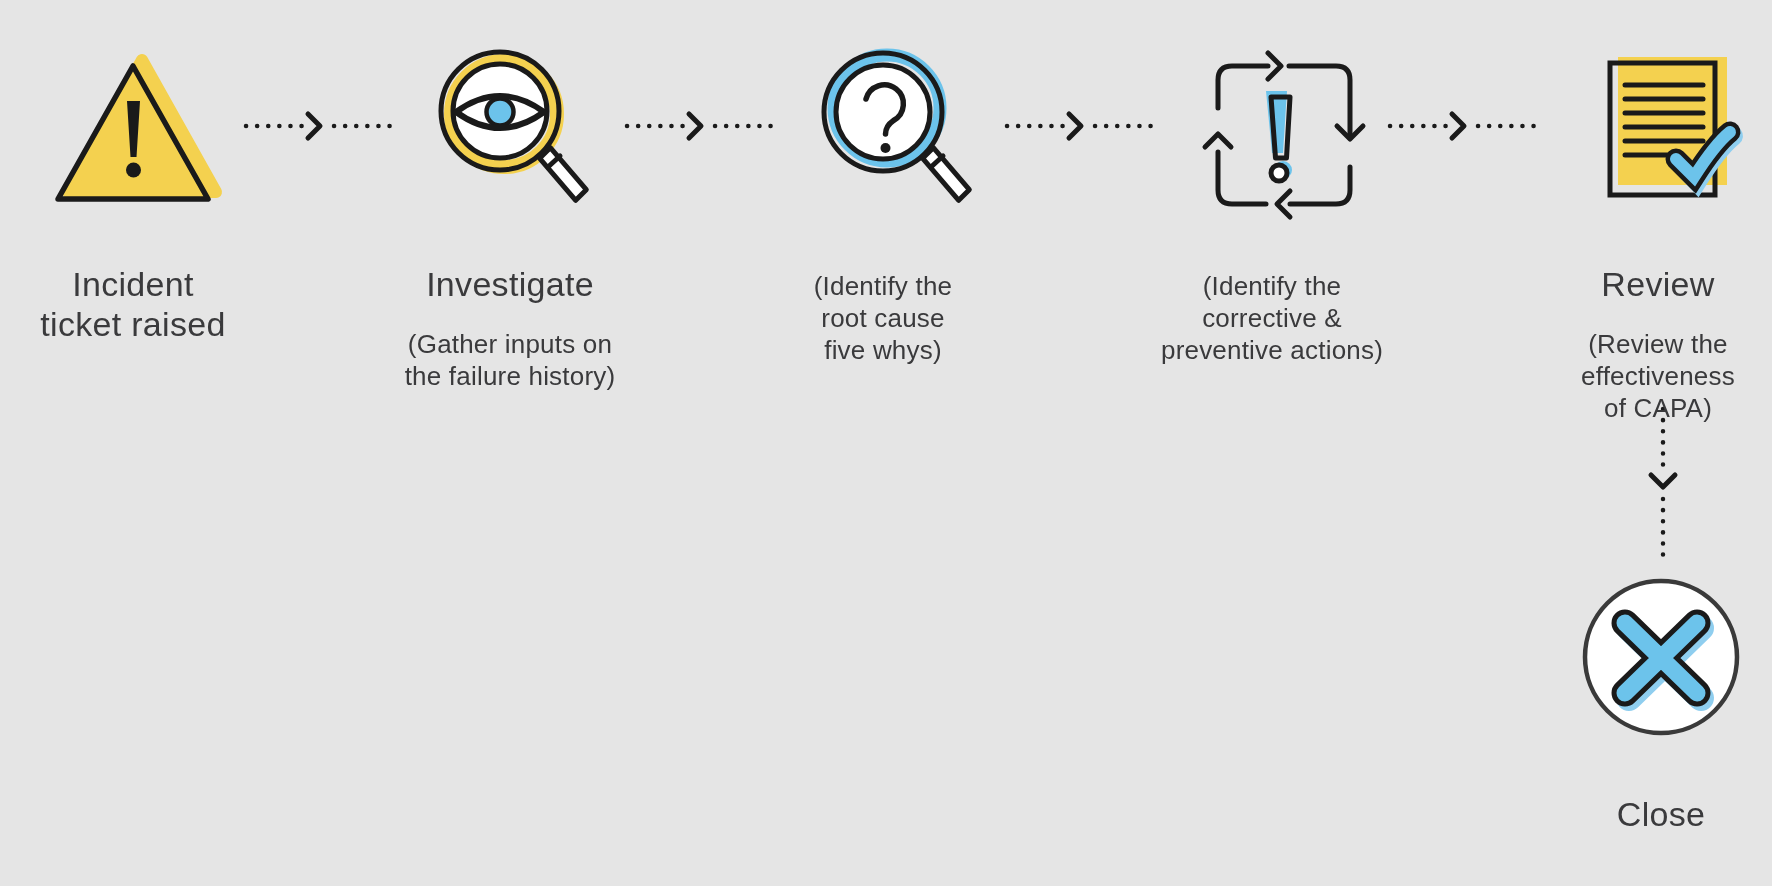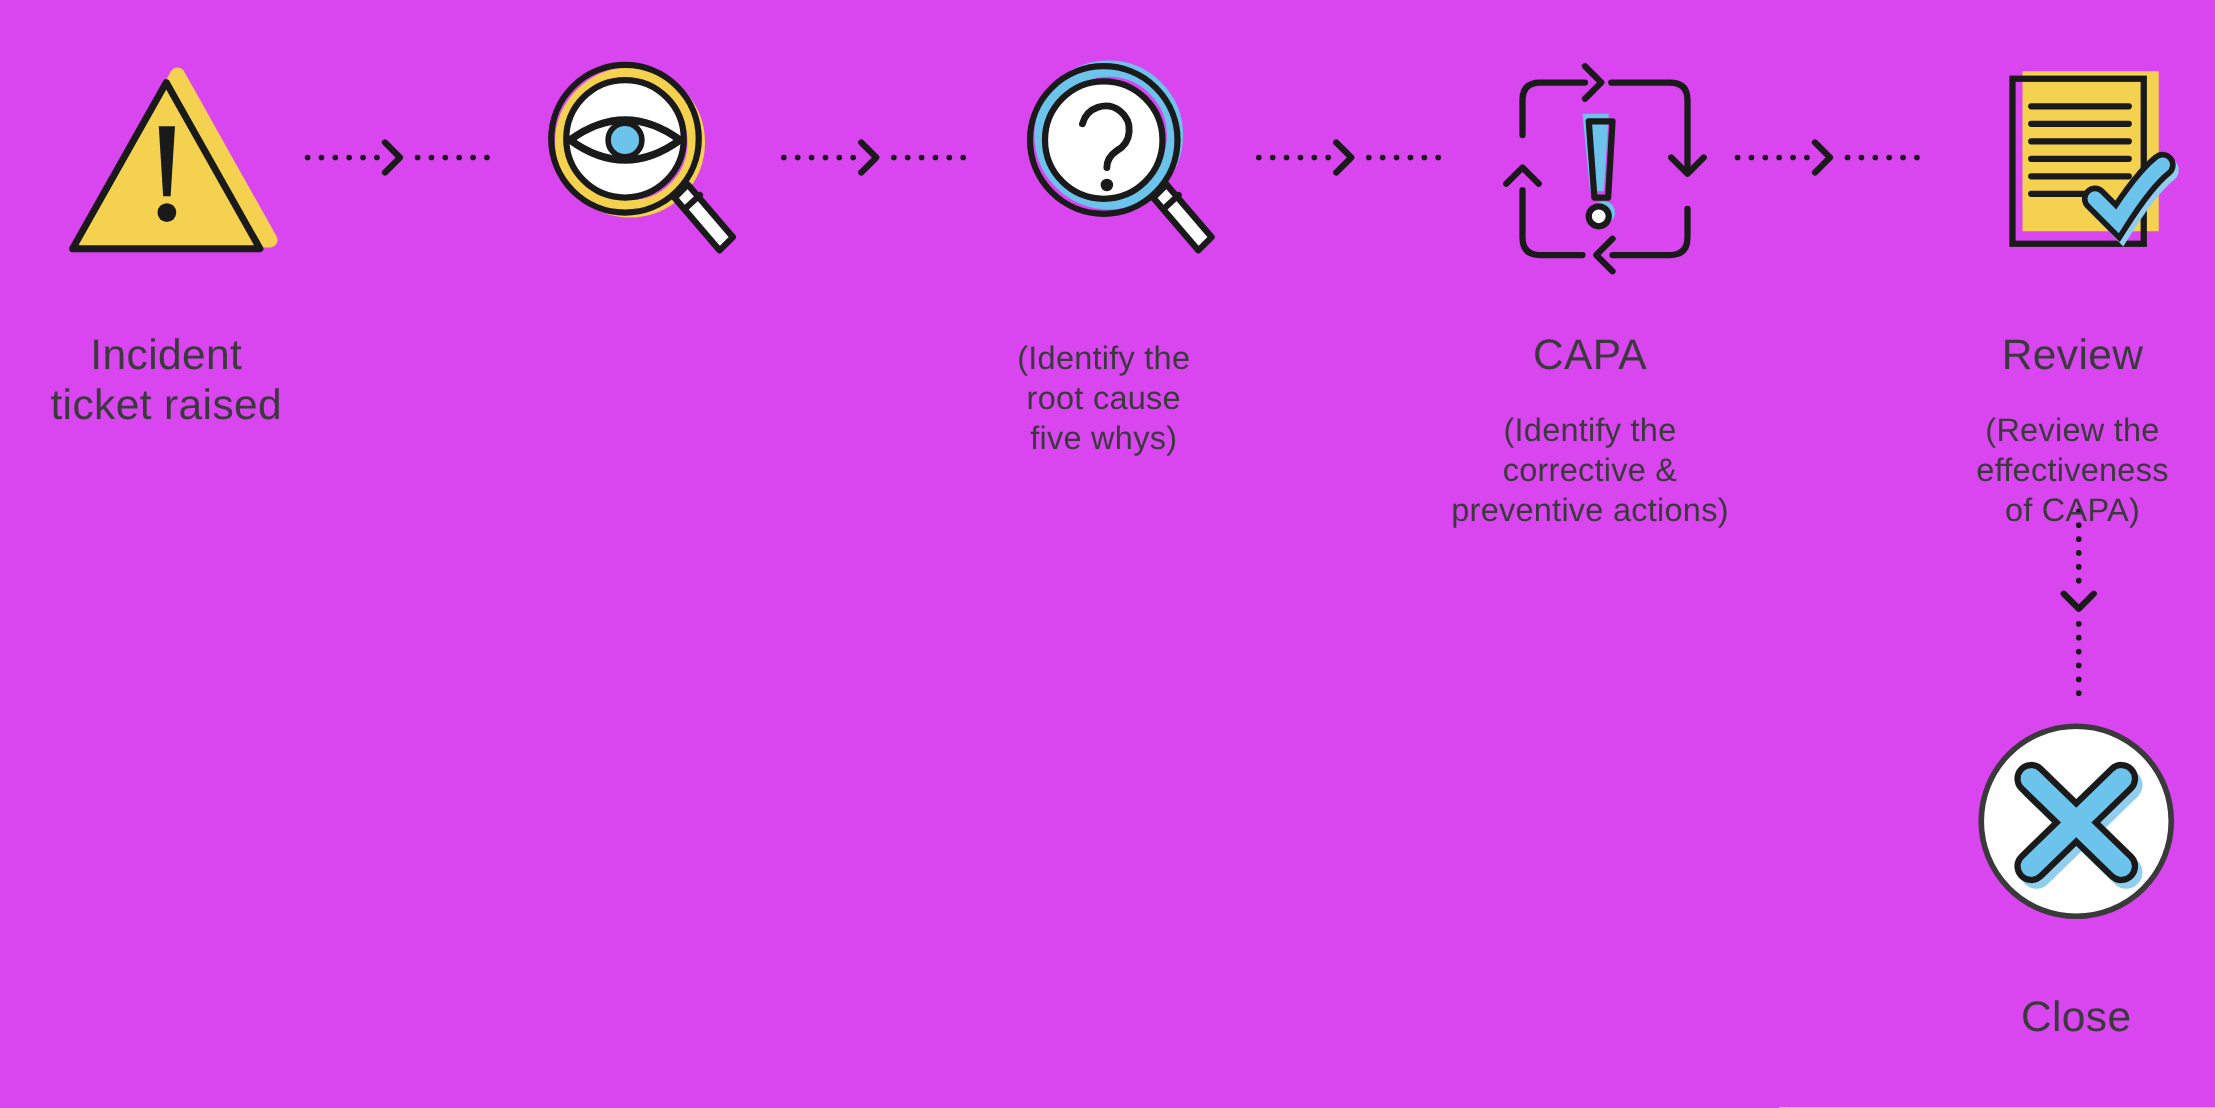--- a/index.html
+++ b/index.html
@@ -1,16 +1,16 @@
 <!DOCTYPE html>
 <html><head>
 <meta charset="utf-8">
 <style>
   html,body{margin:0;padding:0;background:#ffffff;}
-  #canvas{position:relative;width:1772px;height:886px;background:#d946ef;overflow:hidden;
+  #canvas{position:relative;width:1772px;height:886px;background:#e5e5e5;overflow:hidden;
           font-family:"Liberation Sans", sans-serif;}
   #icons{position:absolute;left:0;top:0;}
   .stage-label{position:absolute;text-align:center;color:#3A3A3C;white-space:pre-line;}
   .stage-title{font-size:34px;line-height:40px;font-weight:400;letter-spacing:.3px;}
   .stage-sub{font-size:26px;line-height:32px;margin-top:6px;letter-spacing:.2px;}
 </style>
 </head>
 <body>
 
 <div id="canvas">
@@ -118,29 +118,33 @@
       </g>
     </g>
   </svg>
 
   <div class="stage-label" style="left:-27px;top:246px;width:320px;">
     <div class="stage-title">Incident
 ticket raised</div>
     <div class="stage-sub"></div>
   </div>
 
+  <div class="stage-label" style="left:350px;top:246px;width:320px;">
+    <div class="stage-title">Investigate</div>
+    <div class="stage-sub">(Gather inputs on
+the failure history)</div>
+  </div>
 
   <div class="stage-label" style="left:723px;top:246px;width:320px;">
     <div class="stage-sub">(Identify the
 root cause
 five whys)</div>
   </div>
 
   <div class="stage-label" style="left:1112px;top:246px;width:320px;">
-    <div class="stage-title">CAPA</div>
     <div class="stage-sub">(Identify the
 corrective &amp;
 preventive actions)</div>
   </div>
 
   <div class="stage-label" style="left:1498px;top:246px;width:320px;">
     <div class="stage-title">Review</div>
     <div class="stage-sub">(Review the
 effectiveness
 of CAPA)</div>

